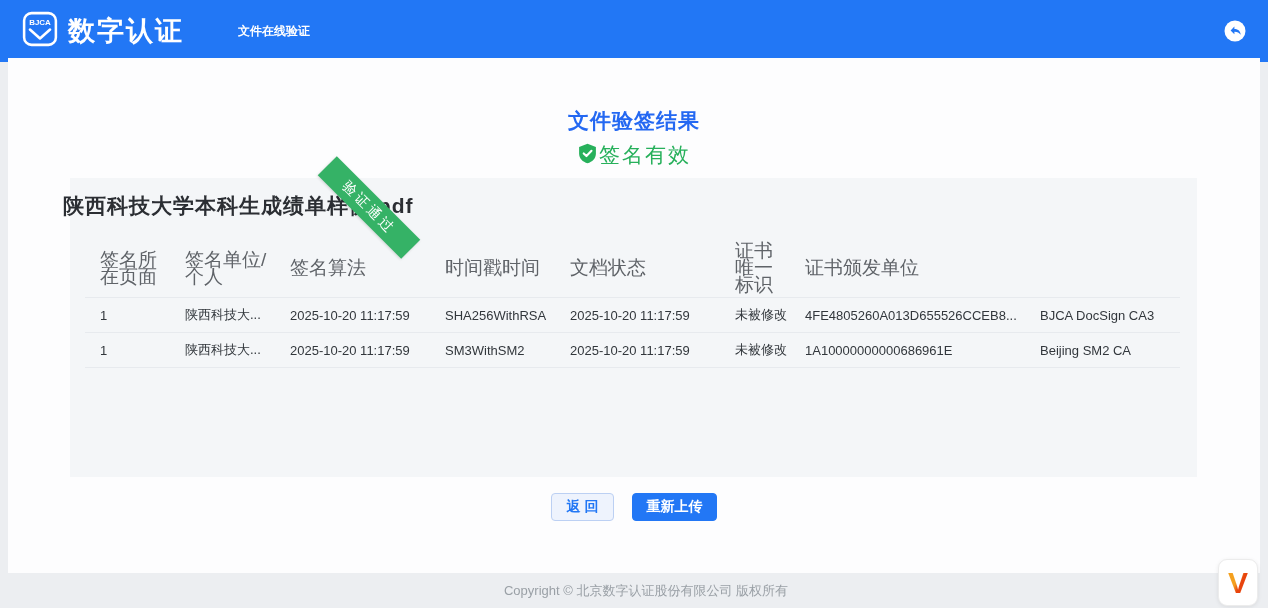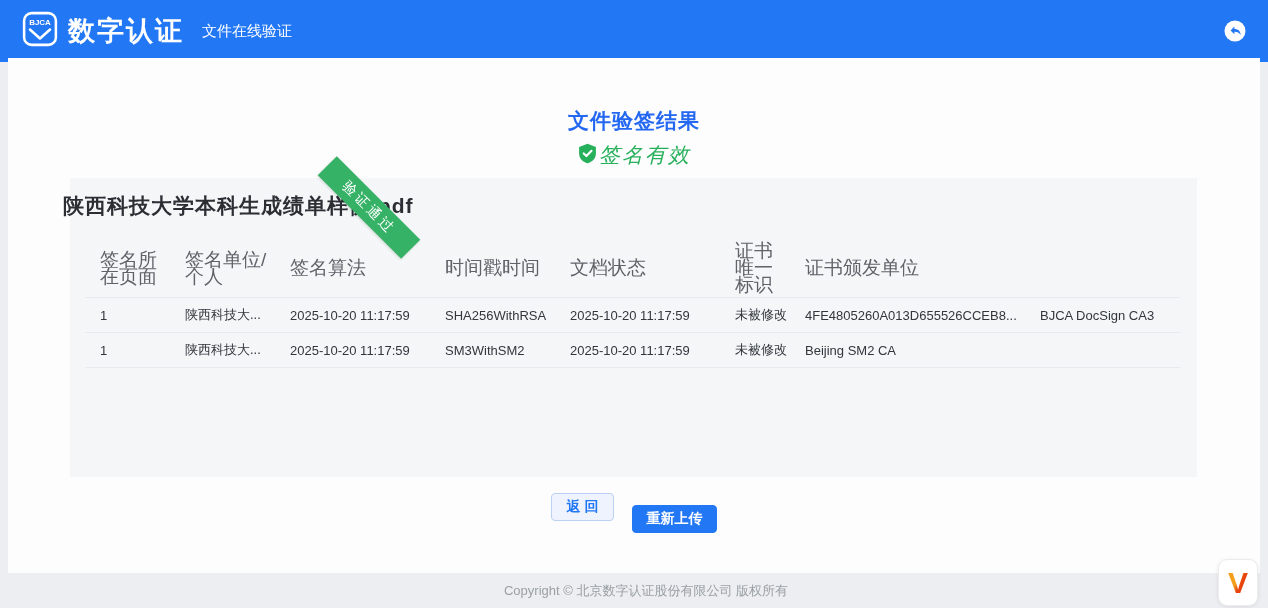--- a/index.html
+++ b/index.html
@@ -8,34 +8,34 @@
     font-family:"Liberation Sans","DejaVu Sans",sans-serif;
     background:#eceef1; position:relative; color:#303339;
   }
   
   .app-header {
     position:absolute; top:0; left:0; width:1268px; height:62px;
     background:#2277f5; display:flex; align-items:center; padding:0 22px;
   }
   .logo-wrap { display:flex; align-items:center; gap:10px; }
   .brand { color:#fff; font-size:27px; font-weight:700; letter-spacing:2px; }
-  .nav-item { color:#fff; font-size:15px; font-weight:400; margin-left:18px; cursor:pointer; }
+  .nav-item { color:#fff; font-size:12px; font-weight:700; margin-left:54px; cursor:pointer; }
   .header-right { margin-left:auto; display:flex; align-items:center; cursor:pointer; }
   
   .main-card {
     position:absolute; left:8px; top:58px; width:1252px; height:515px;
     background:#fdfdfe;
   }
   .result-title {
     position:absolute; top:49px; width:100%; text-align:center;
     color:#2468f2; font-size:21px; font-weight:700; letter-spacing:1px;
   }
   .status-line {
     position:absolute; top:83px; width:100%; display:flex;
-    justify-content:center; align-items:center; gap:1px;font-style:italic;
+    justify-content:center; align-items:center; gap:1px;
   }
   .status-text { color:#27b05b; font-size:21px; letter-spacing:2px; }
   
   .panel {
     position:absolute; left:62px; top:120px; width:1127px; height:299px;
     background:#f4f6f8;
   }
   .doc-title {
     position:absolute; left:-7px; top:14px; font-size:21px; font-weight:700;
     color:#2b2e33; white-space:nowrap; letter-spacing:1px; z-index:1;
@@ -62,21 +62,21 @@
   .btn-row {
     position:absolute; top:435px; width:100%; display:flex;
     justify-content:center; gap:18px;
   }
   .btn {
     height:28px; border-radius:4px; font-size:14px; font-weight:700;
     display:flex; align-items:center; justify-content:center; cursor:pointer;
     font-family:"Liberation Sans","DejaVu Sans",sans-serif;
   }
   .btn-back { width:63px; background:#eef3fd; border:1px solid #bcd0f3; color:#2277f5; }
-  .btn-primary { width:85px; background:#2277f5; border:1px solid #2277f5; color:#fff;margin-top:12px; }
+  .btn-primary { width:85px; background:#2277f5; border:1px solid #2277f5; color:#fff; }
   
   .footer {
     position:absolute; left:12px; bottom:0; width:1268px; height:35px;
     display:flex; align-items:center; justify-content:center;
   }
   .copyright { color:#9aa0a6; font-size:13px; }
   
   .v-widget {
     position:absolute; right:10px; bottom:2px; width:40px; height:47px;
     background:#fff; border:1px solid #ececec; border-radius:9px;
@@ -154,20 +154,21 @@
         <div>BJCA DocSign CA3</div>
       </div>
 
       <div class="t-row t-body">
         <div>1</div>
         <div>陕西科技大...</div>
         <div>2025-10-20 11:17:59</div>
         <div>SM3WithSM2</div>
         <div>2025-10-20 11:17:59</div>
         <div>未被修改</div>
+        <div>1A10000000000686961E</div>
         <div>Beijing SM2 CA</div>
       </div>
     </div>
   </div>
 
   <div class="btn-row">
     <button class="btn btn-back">返 回</button>
     <button class="btn btn-primary">重新上传</button>
   </div>
 </div>

